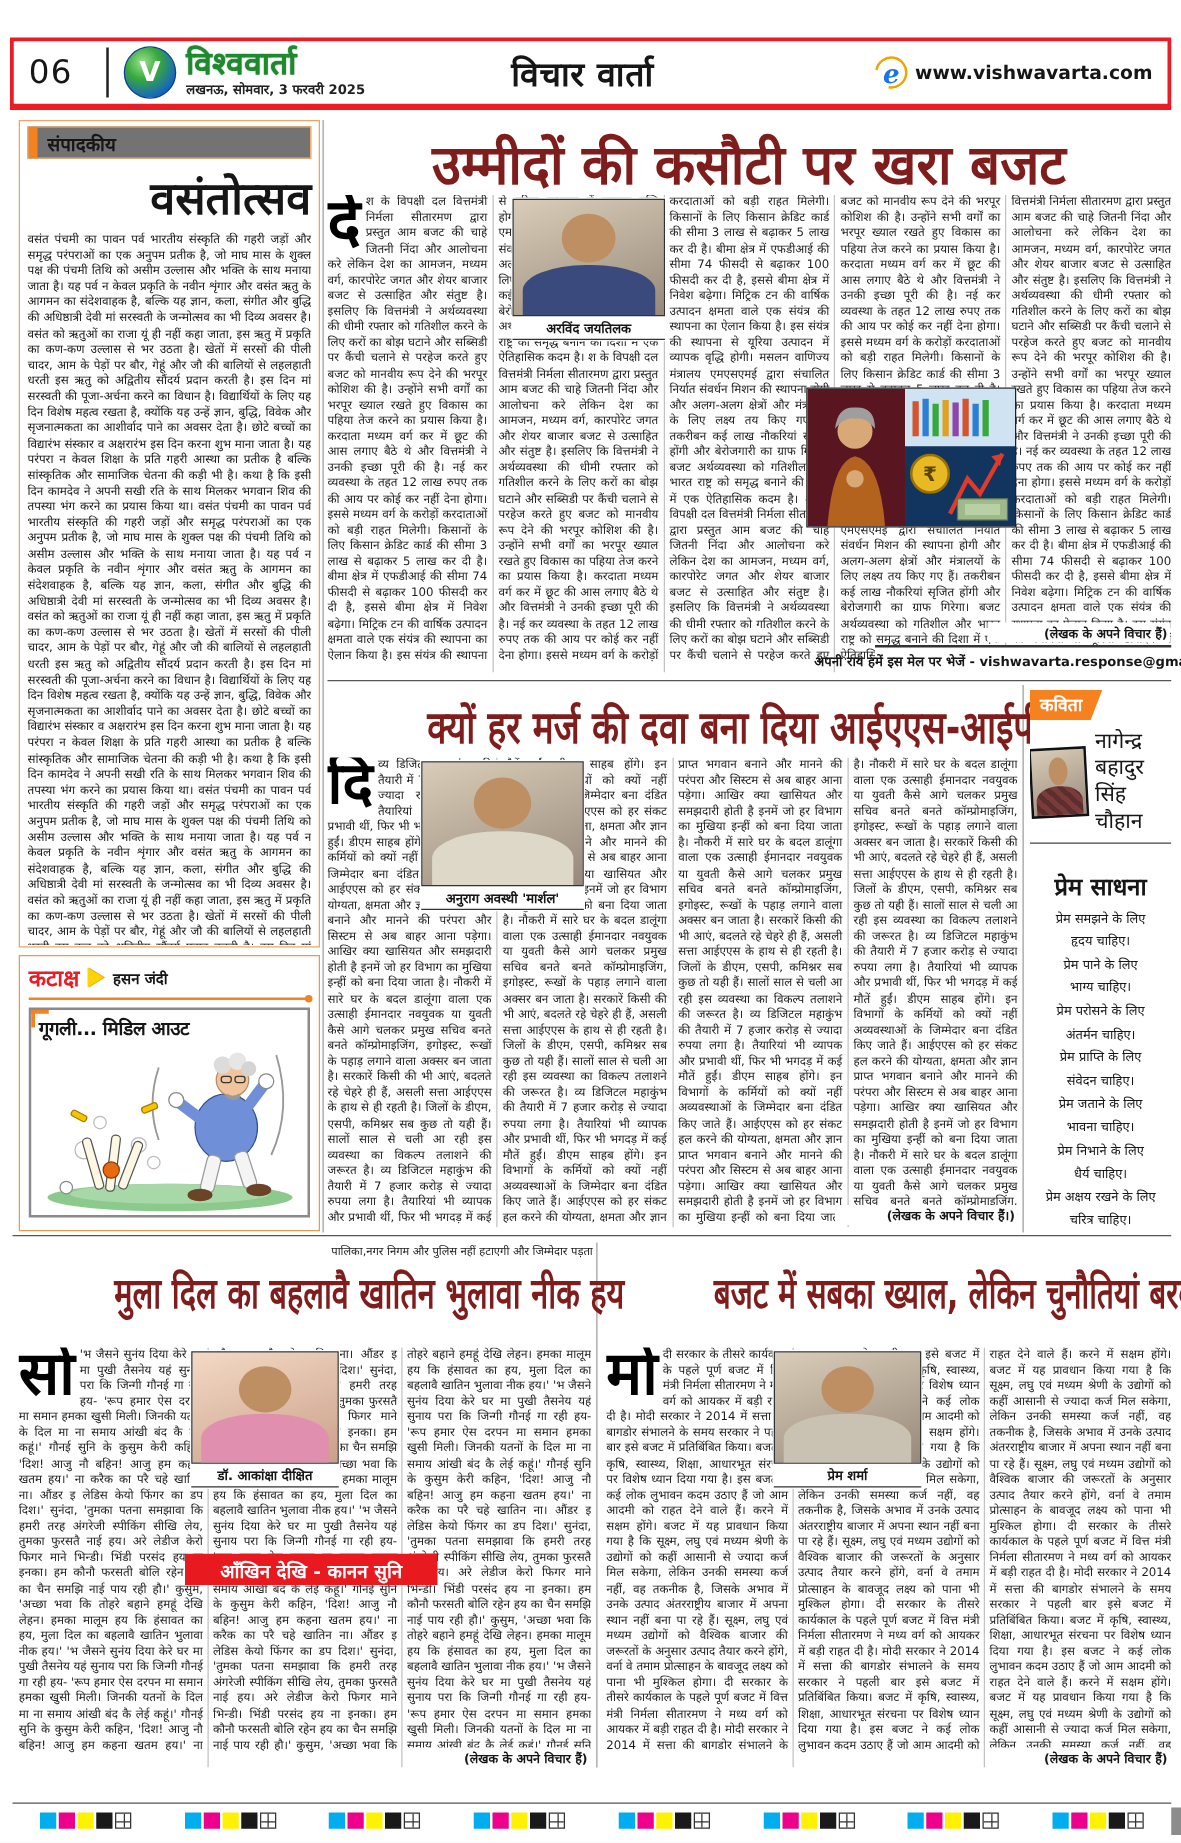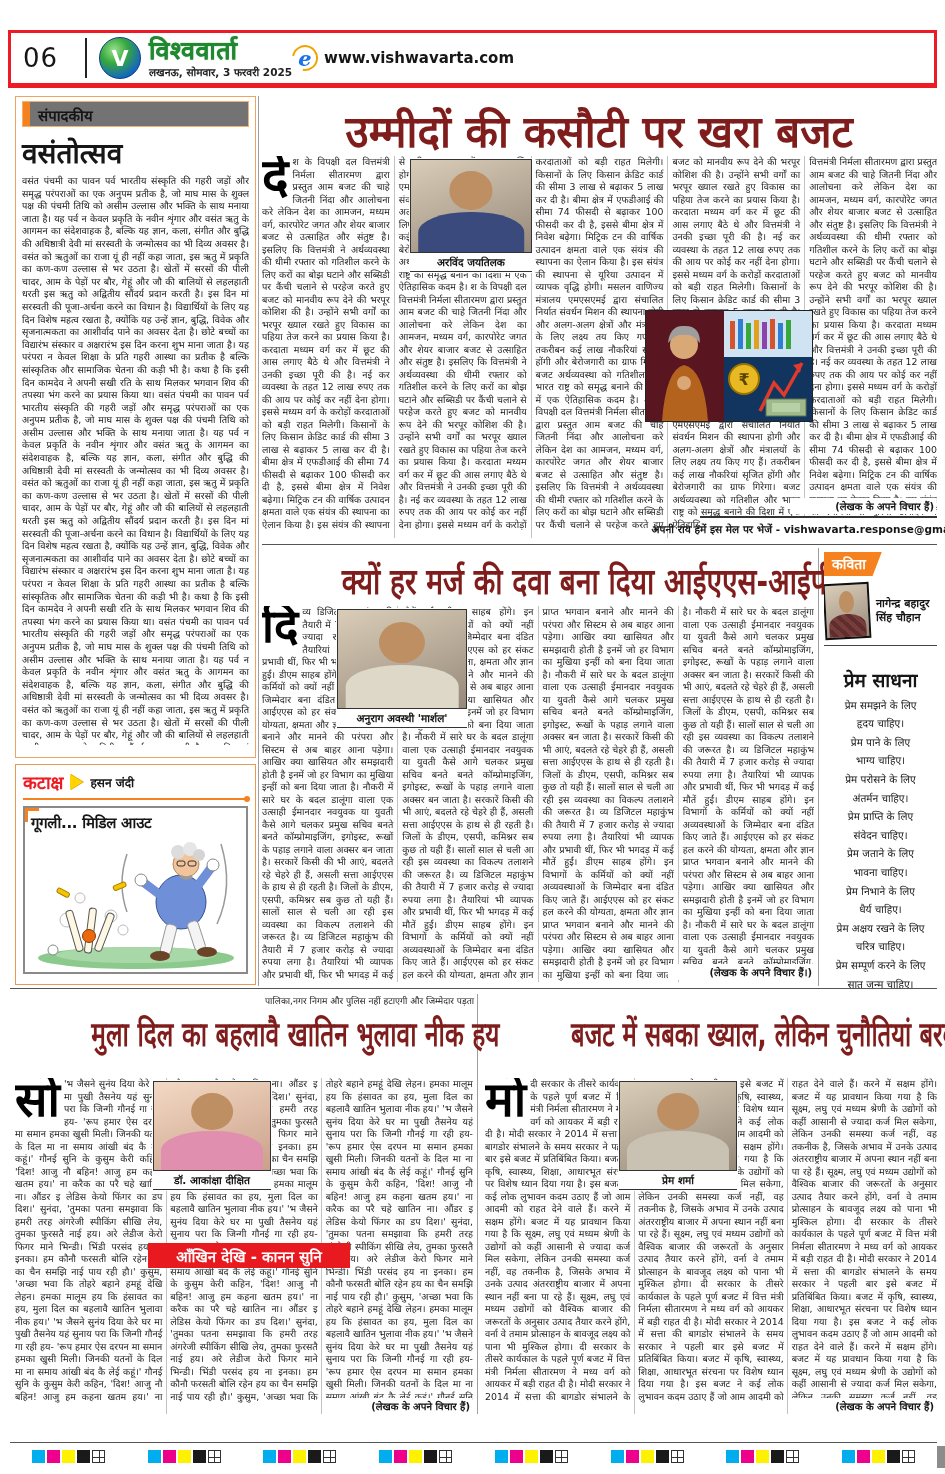--- a/index.html
+++ b/index.html
@@ -28,21 +28,21 @@
 
   
   .vr,.hr{position:absolute;background:var(--rule)}
   .hr-dark{background:#555}
 
   
   .edit-box{position:absolute;left:15px;top:96px;width:241px;height:662px;border:1px solid #f0a362;padding:4px 6px;overflow:hidden;background:#fff}
   .edit-label{display:flex;align-items:stretch;border:1px solid #f0b070;background:#737373;height:26px}
   .edit-label .bar{width:7px;background:var(--orange)}
   .edit-label .txt{font-size:15px;font-weight:bold;padding:3px 8px}
-  .edit-title{text-align:left;font-size:28px;font-weight:bold;margin:6px 0 4px}
+  .edit-title{text-align:right;font-size:36px;font-weight:bold;margin:6px 0 4px}
   .edit-body{font-size:9.4px;line-height:1.34;text-align:justify;height:570px;overflow:hidden}
 
   
   .kataksh{position:absolute;left:15px;top:764px;width:241px;height:221px;border:1px solid #e89a50;padding:5px 7px;background:#fff;overflow:hidden}
   .kat-head{display:flex;align-items:center;gap:7px}
   .kat-label{color:var(--red);font-size:18px;font-weight:bold}
   .kat-arrow{width:0;height:0;border-left:13px solid #ffd400;border-top:8px solid transparent;border-bottom:8px solid transparent;filter:drop-shadow(1px 0 0 #d98f00)}
   .kat-author{font-size:12px;font-weight:bold}
   .kat-rule{border-top:2px solid var(--orange);margin:4px 0 6px;position:relative}
   .kat-rule i{position:absolute;right:-2px;top:-4px;width:6px;height:6px;border-radius:50%;background:var(--orange)}
@@ -68,21 +68,21 @@
   .feedback{position:absolute;left:700px;top:516px;width:237px;height:24px;border-top:2px solid #333;background:#fff;z-index:6;
             font-size:10.5px;font-weight:bold;display:flex;align-items:center;justify-content:center;white-space:nowrap}
   .collage{position:absolute;left:645px;top:310px;width:168px;height:112px;border:1px solid #222;z-index:5;background:#fff}
 
   
   .poem-col{position:absolute;left:824px;top:552px;width:113px;height:436px;overflow:hidden;background:#fff}
   .poem-ribbon{display:inline-block;background:var(--orange);color:#fff;font-weight:bold;font-size:14px;padding:2px 16px 3px 8px;
                clip-path:polygon(0 0,100% 0,84% 100%,0 100%)}
   .poem-author-row{display:flex;gap:6px;align-items:center;margin:7px 0 6px}
   .poem-photo{width:46px;height:56px;flex:none;transform:rotate(-3deg);border:2px solid #111}
-  .poem-author{font-size:11px;font-weight:bold;line-height:1.25}
+  .poem-author{font-size:17px;font-weight:normal;line-height:1.25}
   .poem-title{text-align:center;font-size:19px;font-weight:bold;border-top:1px solid #444;padding-top:21px;margin-bottom:4px}
   .poem-line{font-size:10.3px;text-align:center;margin:4.6px 0}
   .poem-end{font-size:9px;font-weight:bold;text-align:right;margin-top:6px}
 
   
   .pre-line{position:absolute;left:265px;top:994px;width:210px;font-size:9px;color:#222;white-space:nowrap;overflow:hidden}
   .red-banner{position:absolute;left:148px;top:1243px;width:202px;height:25px;background:var(--banner-red);color:#fff;
               font-weight:bold;font-size:15px;display:flex;align-items:center;justify-content:center;z-index:6;white-space:nowrap}
 
   
@@ -101,20 +101,21 @@
 <div class="page">
 
   <div class="header">
     <div class="pageno">06</div>
     <div class="head-vline"></div>
     <div class="logo">V</div>
     <div class="mast">
       <div class="mast-name">विश्ववार्ता</div>
       <div class="dateline">लखनऊ, सोमवार, 3 फरवरी 2025</div>
     </div>
+    <div class="sect-title">विचार वार्ता</div>
     <div class="site">
       <span class="e-ring">
           <span class="e-letter">e</span>
         </span>
       <span>www.vishwavarta.com</span>
     </div>
   </div>
 
   <div class="vr" style="left:258px;top:96px;width:1px;height:890px"></div>
   <div class="hr hr-dark" style="left:262px;top:544px;width:675px;height:1px"></div>

